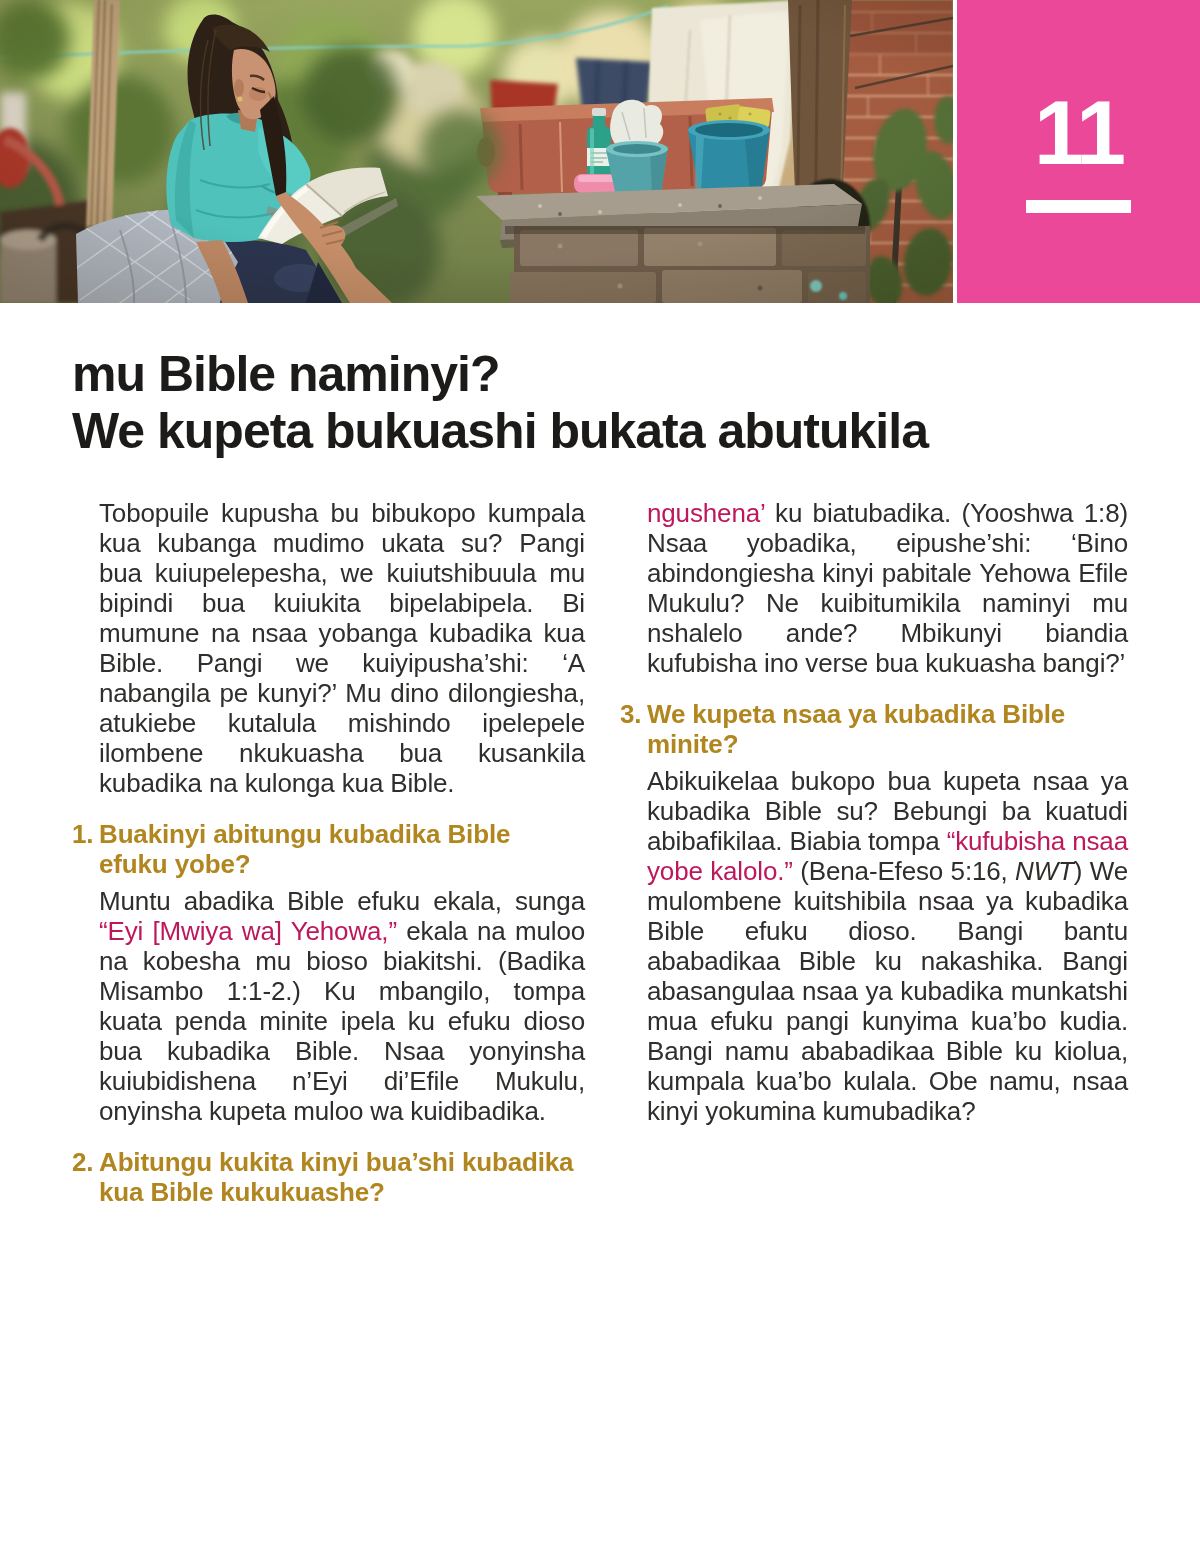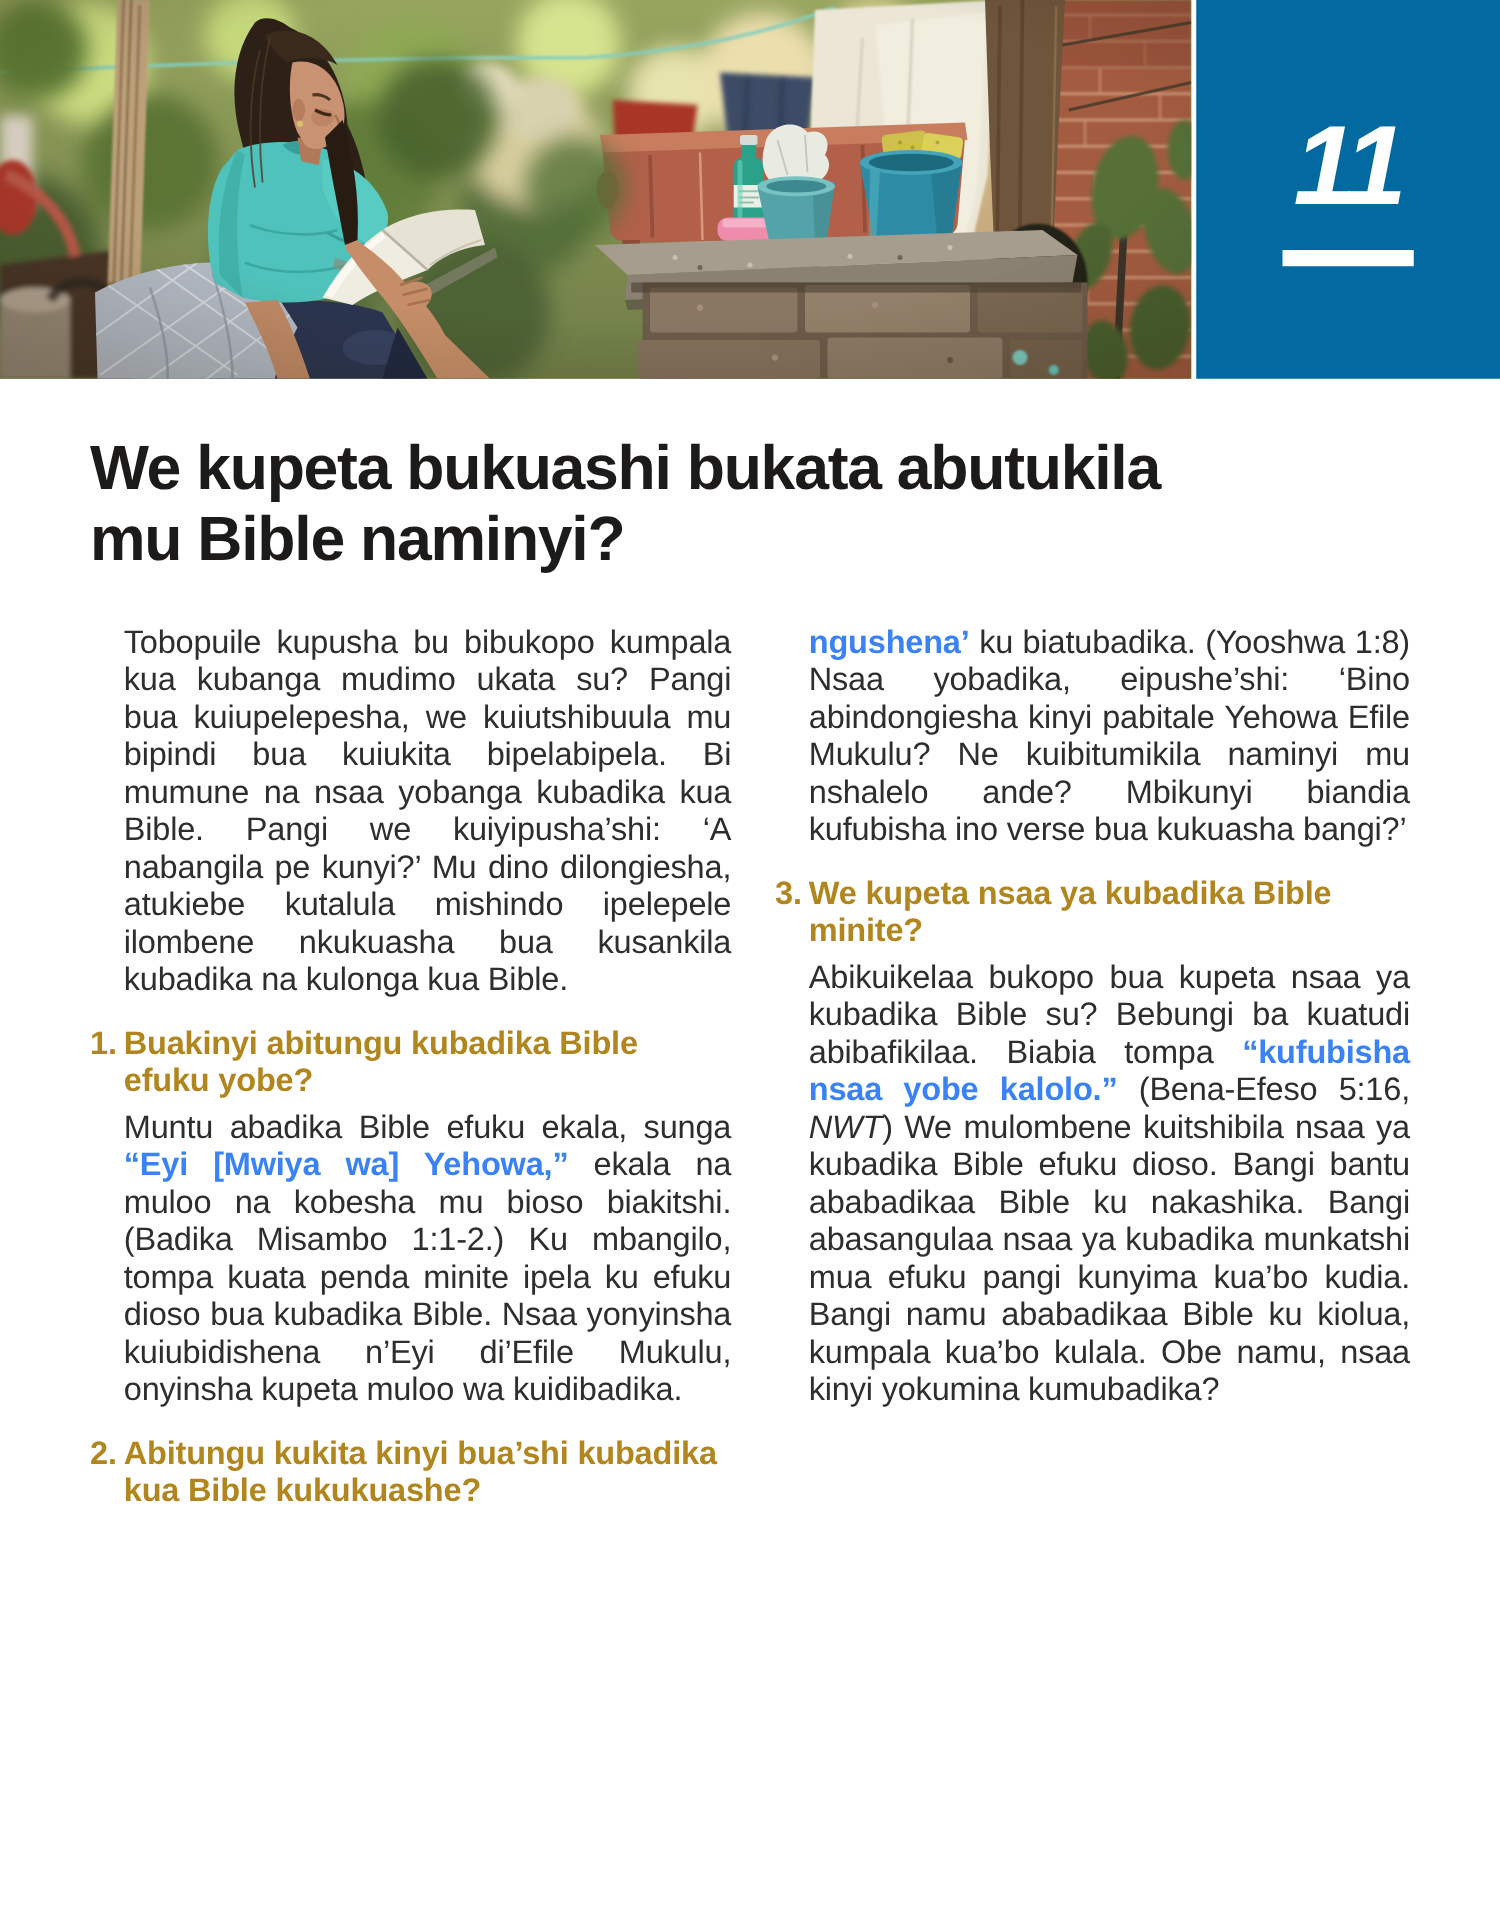--- a/index.html
+++ b/index.html
@@ -35,21 +35,21 @@
   
   .col{
     position:absolute;top:498px;
     font-size:26px;line-height:30px;color:#2f2e2c;letter-spacing:-0.15px;
   }
   .col-left{left:72px;width:513px;}
   .col-right{left:620px;width:508px;}
   .body-para{
     margin:0 0 21px 27px;text-align:justify;
   }
-  .body-para b{font-weight:bold;color:#3b82f6;}
+  .body-para b{font-weight:normal;color:#be185d;}
   .q-heading{
     display:flex;margin:0 0 7px 0;
     color:#b1861f;font-weight:bold;line-height:30px;
   }
   .q-num{flex:none;width:27px;}
   .q-text{flex:1;}
 </style>
 </head>
 <body>
 
@@ -286,28 +286,28 @@
       <g filter="url(#b9)">
         <circle cx="30" cy="40" r="40" fill="#5d7a36"></circle>
         <circle cx="350" cy="95" r="48" fill="#49632c" opacity="0.9"></circle>
         <circle cx="460" cy="150" r="40" fill="#54703a" opacity="0.8"></circle>
       </g>
 
       <rect x="0" y="0" width="953" height="303" fill="url(#vign)"></rect>
     </svg>
   </div>
 
-  <div class="chapter-badge" style="background: #0369a1; font-style: italic;">
+  <div class="chapter-badge" style="background: #ec4899;">
     <div class="chapter-number">11</div>
     <div class="chapter-underline"></div>
   </div>
 
   <h1 class="page-title" style="margin:0;">
+    <div>mu Bible naminyi?</div>
     <div>We kupeta bukuashi bukata abutukila</div>
-    <div>mu Bible naminyi?</div>
   </h1>
 
   <div class="col col-left" id="col-left">
       <p class="body-para"><span>Tobopuile kupusha bu bibukopo kumpala kua kubanga mudimo ukata su? Pangi bua kuiupelepesha, we kuiutshibuula mu bipindi bua kuiukita bipelabipela. Bi mumune na nsaa yobanga kubadika kua Bible. Pangi we kuiyipusha’shi: ‘A nabangila pe kunyi?’ Mu dino dilongiesha, atukiebe kutalula mishindo ipelepele ilombene nkukuasha bua kusankila kubadika na kulonga kua Bible.</span></p>
       <div class="q-heading">
         <span class="q-num">1.</span>
         <span class="q-text">Buakinyi abitungu kubadika Bible efuku yobe?</span>
       </div>
       <p class="body-para"><span>Muntu abadika Bible efuku ekala, sunga </span><b>“Eyi [Mwiya wa] Yehowa,”</b><span> ekala na muloo na kobesha mu bioso biakitshi. (Badika Misambo 1:1-2.) Ku mbangilo, tompa kuata penda minite ipela ku efuku dioso bua kubadika Bible. Nsaa yonyinsha kuiubidishena n’Eyi di’Efile Mukulu, onyinsha kupeta muloo wa kuidibadika.</span></p>
       <div class="q-heading">

